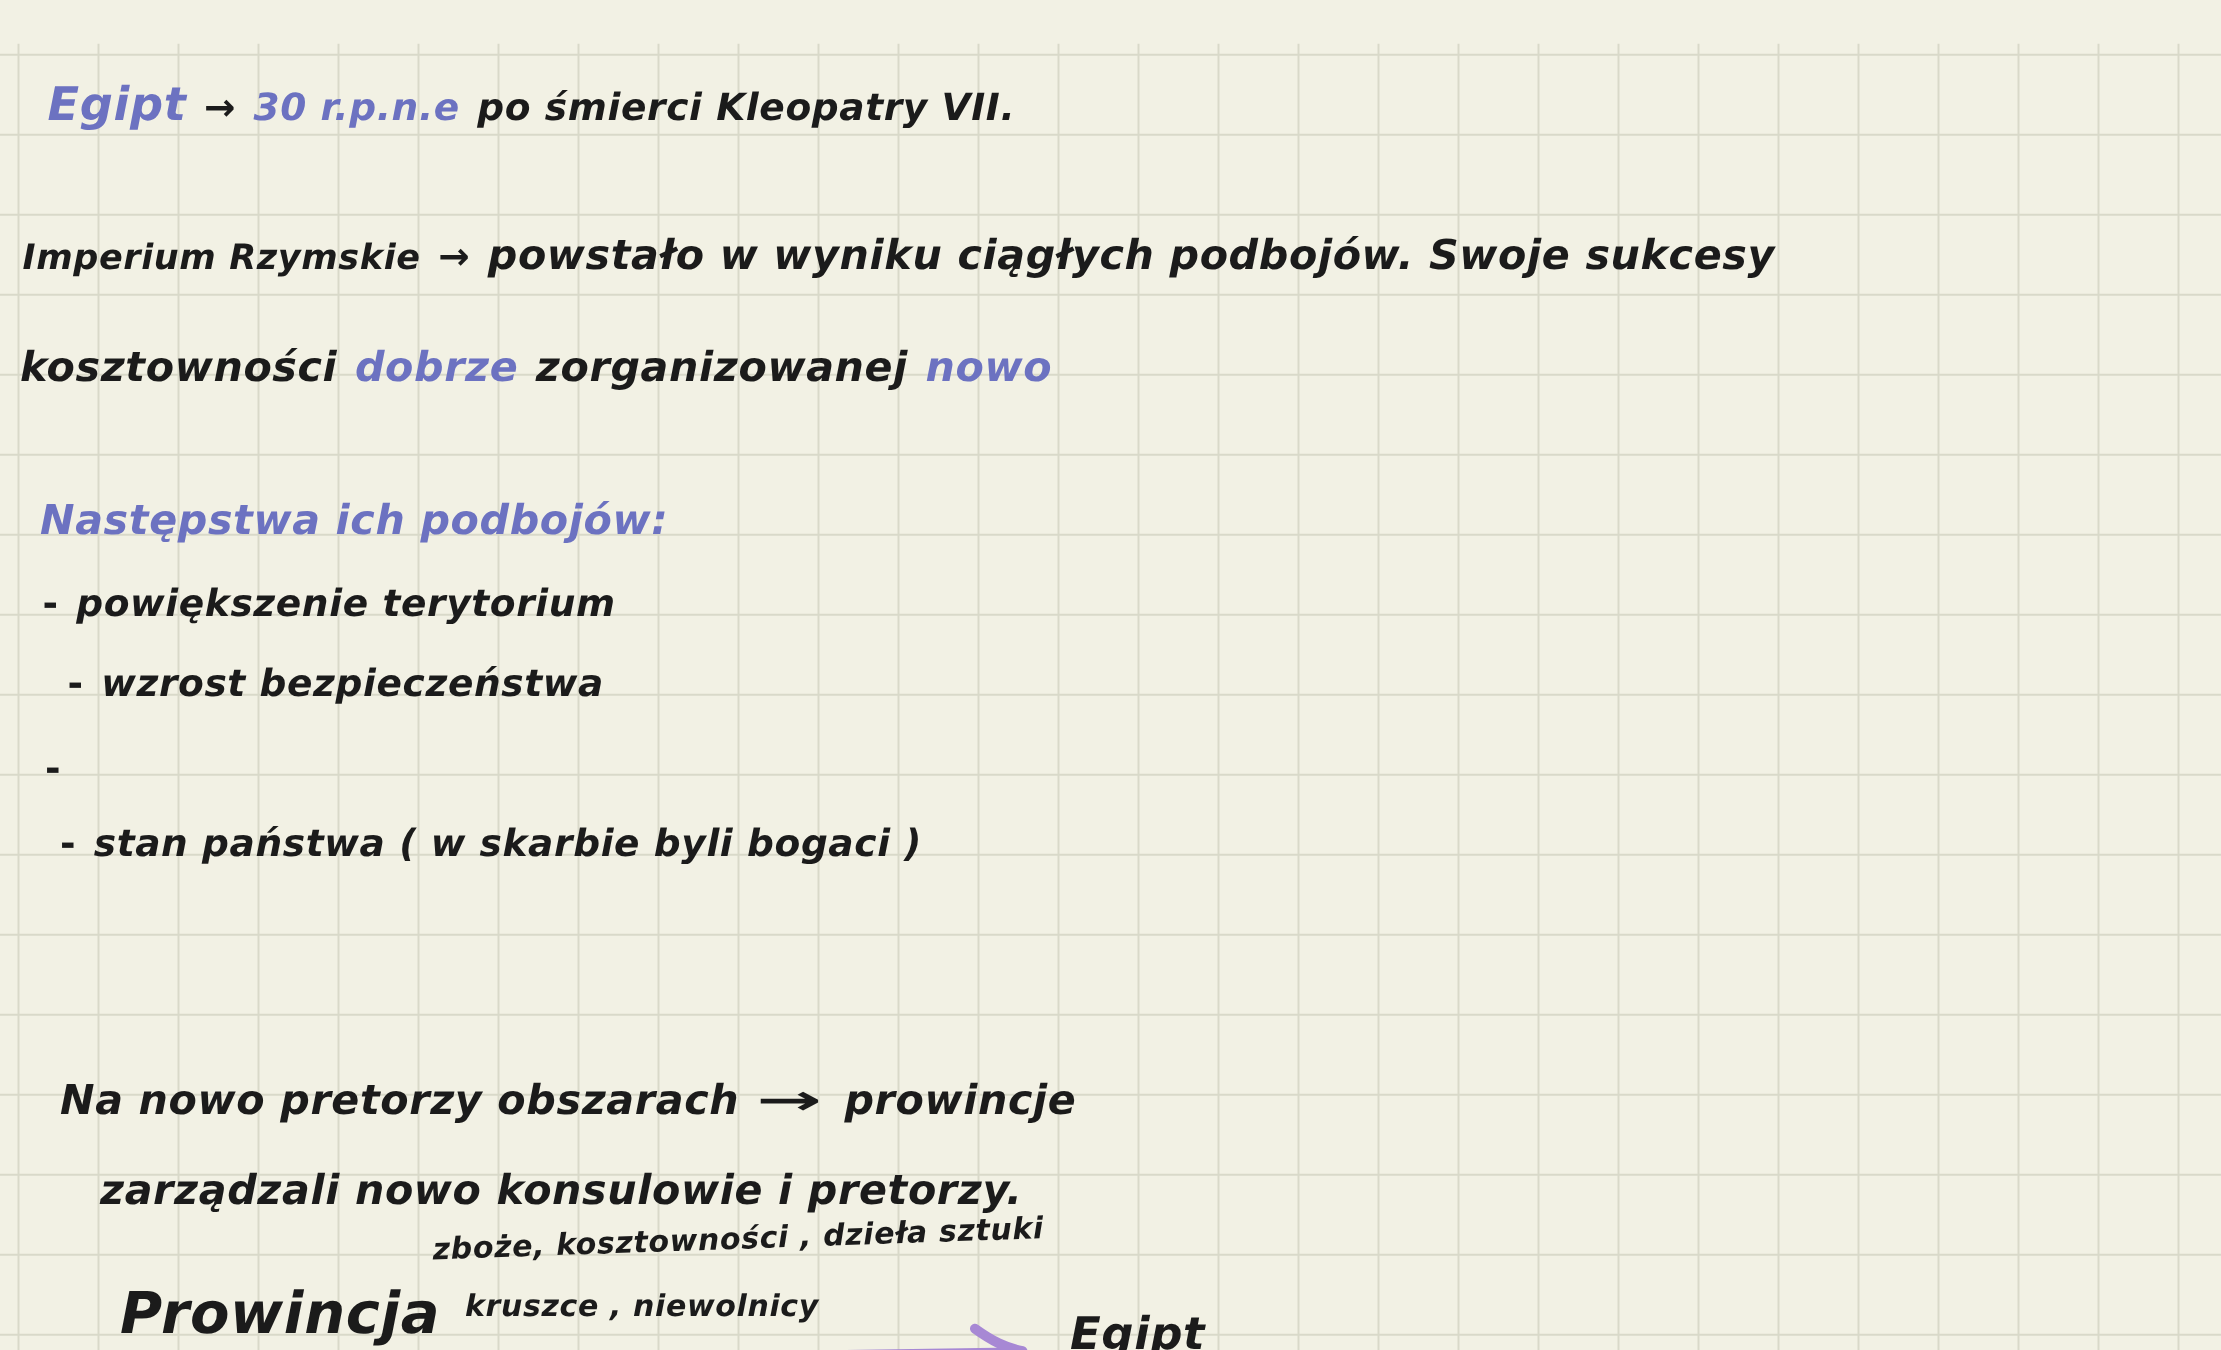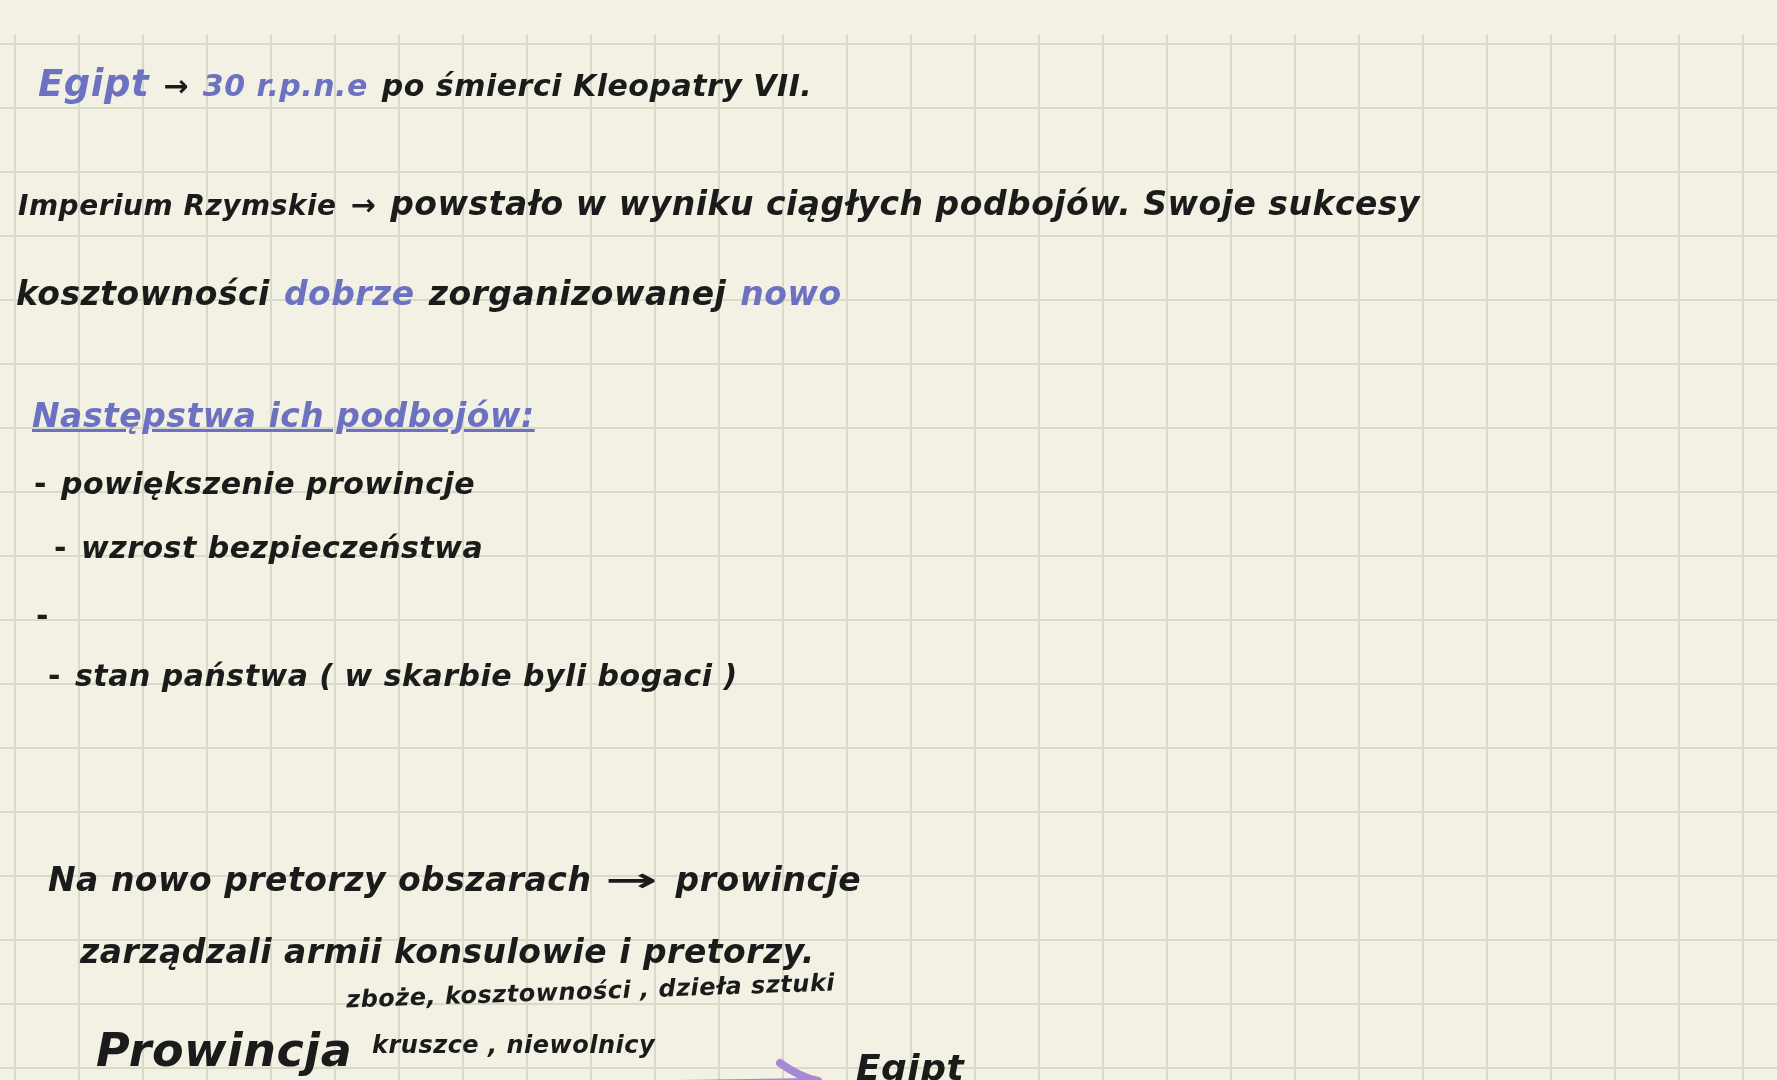--- a/index.html
+++ b/index.html
@@ -37,21 +37,21 @@
     white-space: nowrap;
     font-size: 30px;
     line-height: 1.25;
   }
   .abs { position: absolute; white-space: nowrap; }
   .ink { color: var(--ink); }
   .blue { color: var(--blue); }
   .kw { font-size: 37px; }
   .title { font-size: 28px; }
   .lg { font-size: 33px; }
-  .heading { font-size: 33px; color: var(--blue); text-decoration: underline; }
+  .heading { font-size: 33px; color: var(--blue); }
   .small { font-size: 24px; }
   .arrow { font-style: normal; font-weight: 700; }
   .arrow-long {
     font-style: normal;
     display: inline-block;
     transform: scaleX(1.9);
     transform-origin: left center;
     margin-right: 28px;
   }
   .bullet { font-style: normal; }
@@ -81,41 +81,41 @@
     <span class="ink lg">zorganizowanej</span>
     <span class="blue lg">nowo</span>
   </div>
 
   <div class="row heading" style="left:32px; top:360px;">
     <span>Następstwa ich podbojów:</span>
   </div>
 
   <div class="row" style="left:34px; top:430px;">
     <span class="bullet">-</span>
-    <span class="ink">powiększenie prowincje</span>
+    <span class="ink">powiększenie terytorium</span>
   </div>
   <div class="row" style="left:54px; top:494px;">
     <span class="bullet">-</span>
     <span class="ink">wzrost bezpieczeństwa</span>
   </div>
   <div class="row" style="left:36px; top:562px;">
     <span class="bullet">-</span>
   </div>
   <div class="row" style="left:48px; top:622px;">
     <span class="bullet">-</span>
     <span class="ink">stan państwa ( w skarbie byli bogaci )</span>
   </div>
 
   <div class="row" style="left:48px; top:824px;">
     <span class="ink lg">Na nowo pretorzy obszarach</span>
     <span class="arrow-long ink lg">→</span>
     <span class="ink lg">prowincje</span>
   </div>
   <div class="row" style="left:80px; top:896px;">
-    <span class="ink lg">zarządzali armii konsulowie i pretorzy.</span>
+    <span class="ink lg">zarządzali nowo konsulowie i pretorzy.</span>
   </div>
 
   <div class="abs ink" style="left:96px; top:988px; font-size:46px;">Prowincja</div>
 
   <div class="abs ink small" style="left:346px; top:942px; transform: rotate(-2deg);">zboże, kosztowności , dzieła sztuki</div>
   <div class="abs ink small" style="left:372px; top:996px;">kruszce , niewolnicy</div>
 
   <svg class="flow-arrow-svg" style="left:332px; top:1022px;" width="520" height="52" viewBox="0 0 520 52" aria-hidden="true">
     <path d="M6 32 C 160 29, 340 28, 478 25" stroke="currentColor" stroke-width="8" fill="none" stroke-linecap="round"></path>
     <path d="M448 6 C 462 16, 472 21, 486 24 C 470 29, 458 38, 450 50" stroke="currentColor" stroke-width="8" fill="none" stroke-linecap="round" stroke-linejoin="round"></path>

